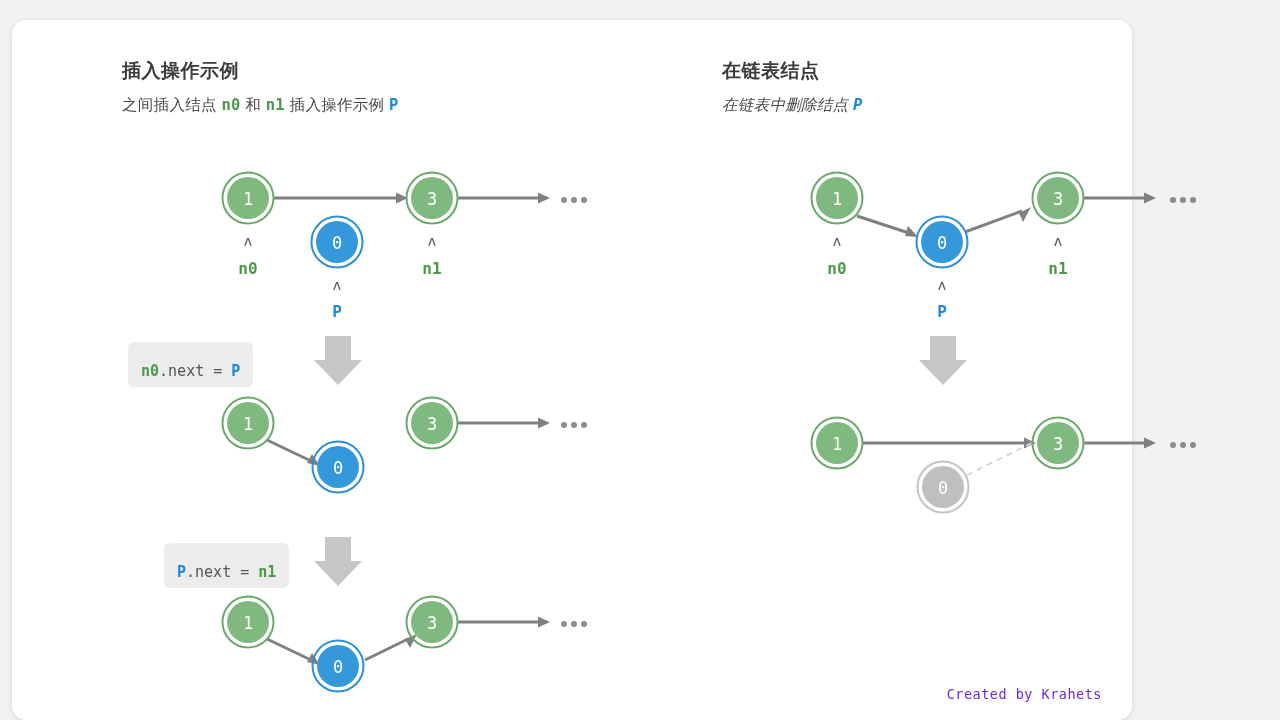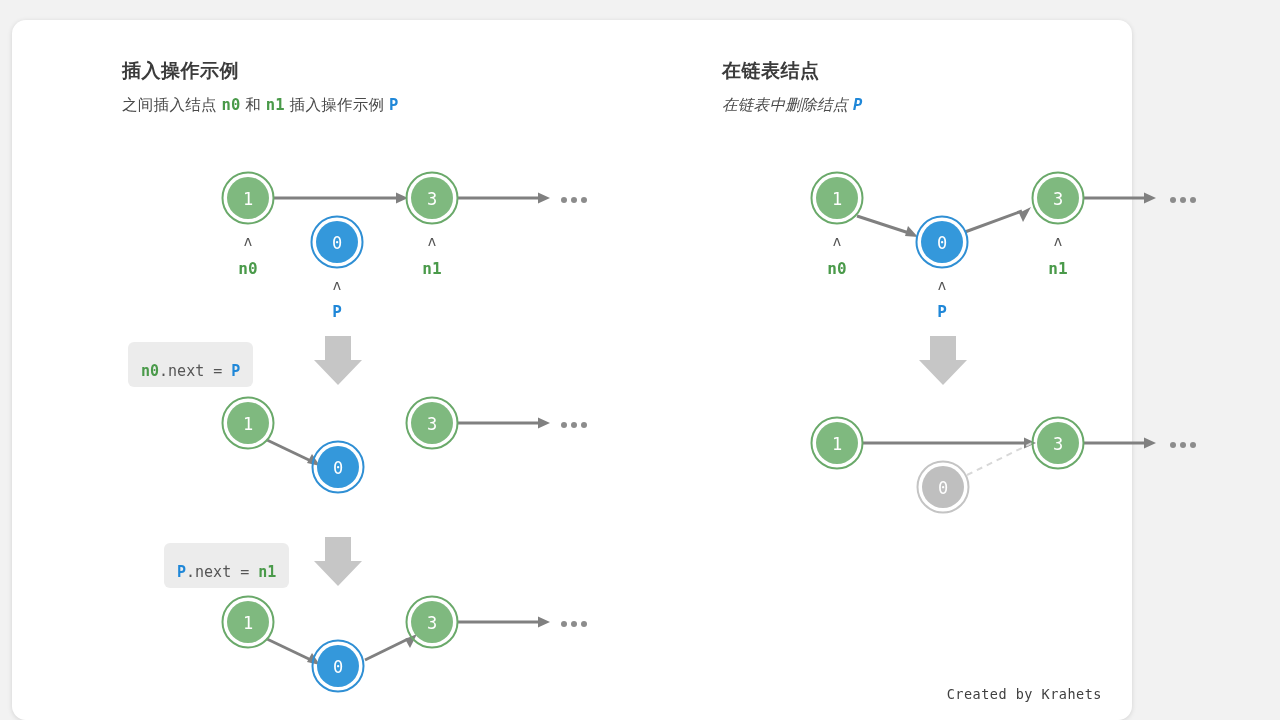--- a/index.html
+++ b/index.html
@@ -74,21 +74,21 @@
   .caret{
     font-family:"DejaVu Sans Mono","Liberation Mono",monospace;
     font-size:14px;fill:#555;text-anchor:middle;
   }
   .dots{fill:#8c8c8c;}
   .credit{
     position:absolute;
     right:30px;bottom:18px;
     font-family:"DejaVu Sans Mono","Liberation Mono",monospace;
     font-size:13.5px;
-    color:#404040;
+    color:#6d28d9;
     letter-spacing:0.5px;
   }
 </style>
 </head>
 <body>
 
 <div class="card">
 
   <div class="panel panel-left">
 

